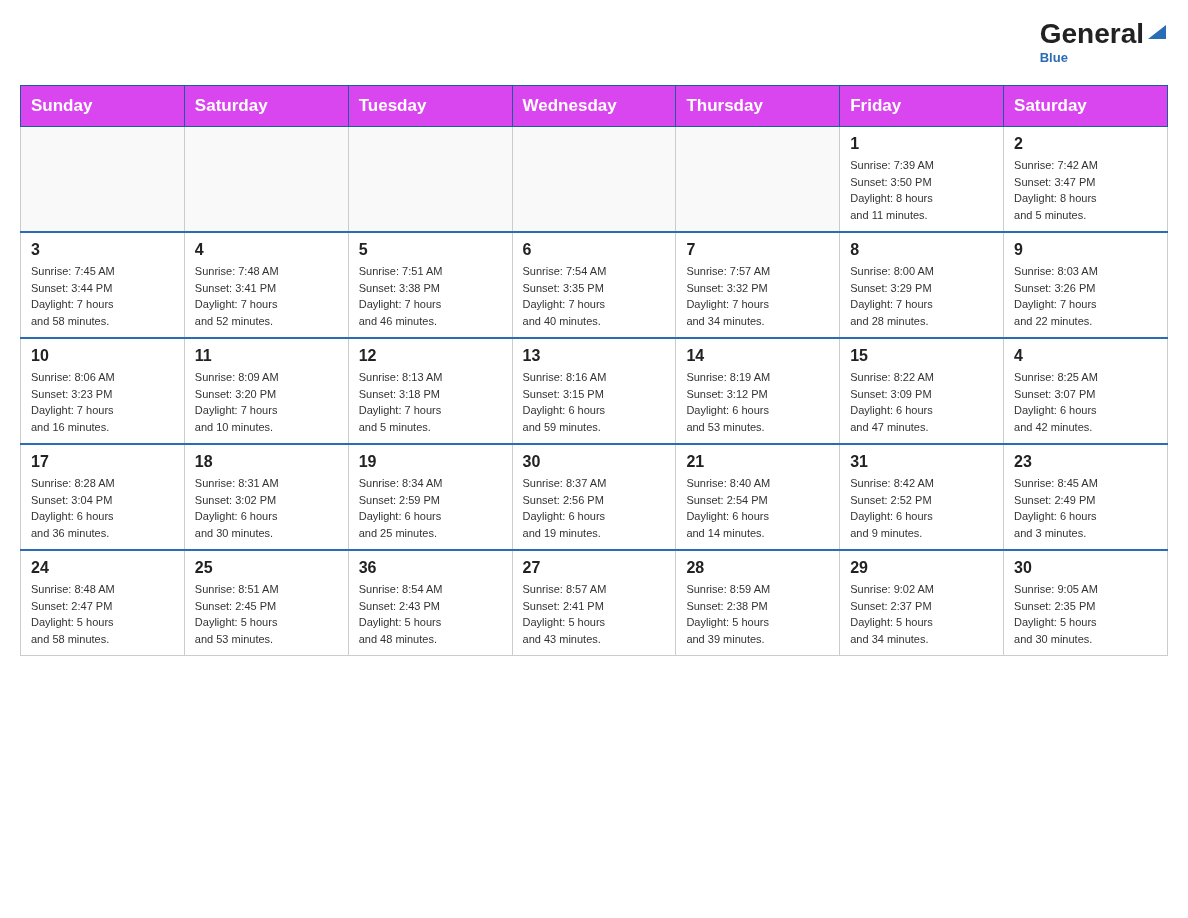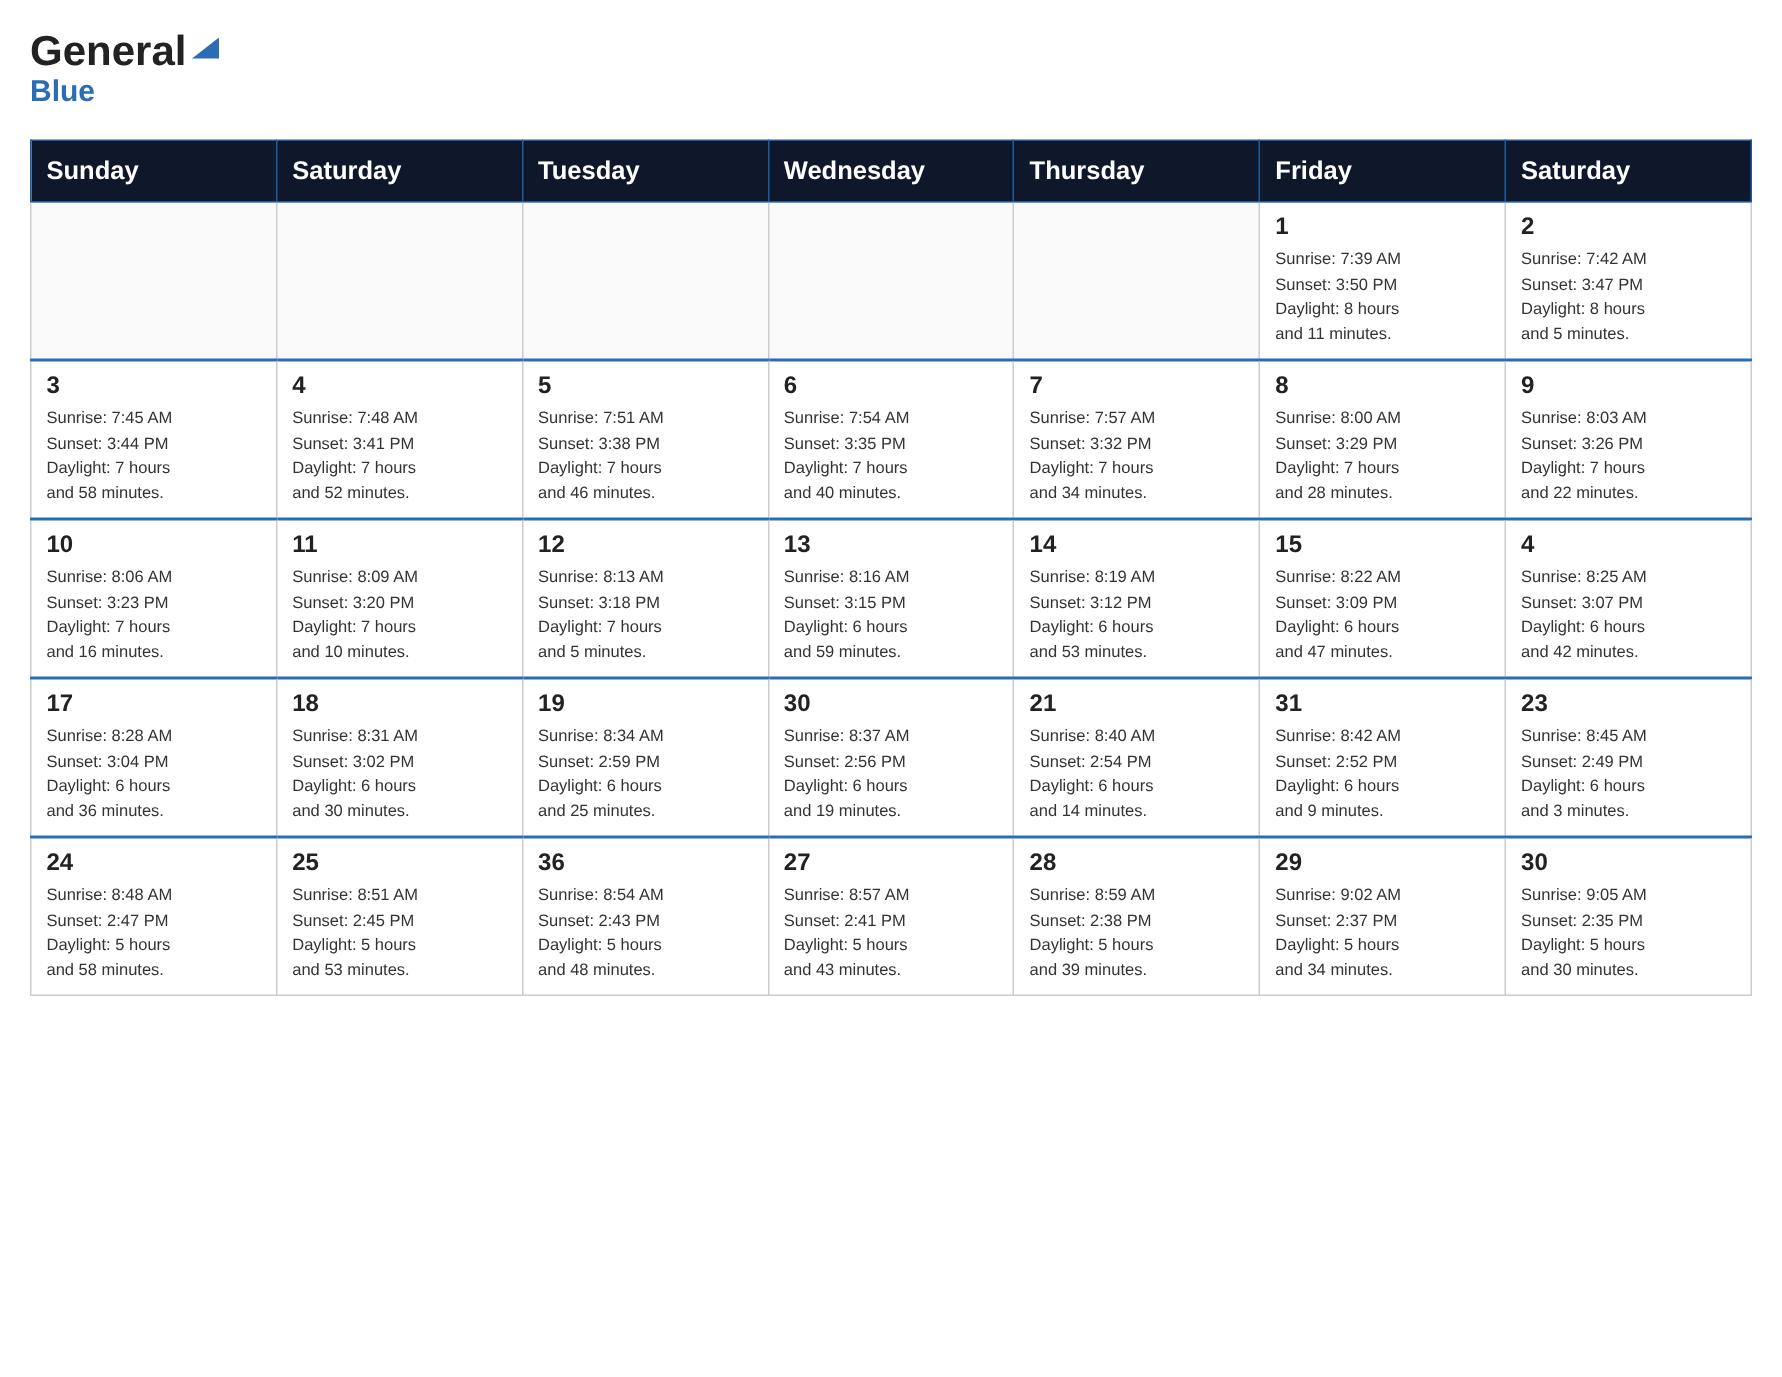--- a/index.html
+++ b/index.html
@@ -5,38 +5,38 @@
     * { box-sizing: border-box; margin: 0; padding: 0; }
     body {
       font-family: Arial, sans-serif;
       background: #fff;
       padding: 20px;
       width: 1188px;
       min-height: 918px;
     }
     .header-area {
       display: flex;
-      justify-content: flex-start;
+      justify-content: flex-end;
       align-items: flex-start;
       margin-bottom: 20px;
     }
     .logo {
       display: flex;
       flex-direction: column;
       align-items: flex-start;
     }
     .logo-text {
       font-size: 28px;
       font-weight: bold;
       color: #222;
       line-height: 1;
     }
     .logo-line {
       color: #2a6db5;
-      font-size: 20px;
+      font-size: 13px;
       font-weight: bold;
       margin-top: 2px;
     }
     .title-area {
       text-align: right;
     }
     .main-title {
       font-size: 52px;
       font-weight: bold;
       color: #222;
@@ -46,21 +46,21 @@
       font-size: 22px;
       color: #444;
       margin-top: 4px;
     }
     .calendar {
       width: 100%;
       border-collapse: collapse;
       border: 1px solid #ccc;
     }
     .calendar th {
-      background-color: #0f172a;
+      background-color: #d946ef;
       color: #fff;
       font-size: 17px;
       font-weight: bold;
       padding: 10px 10px;
       text-align: left;
       border: 1px solid #1e5a9e;
     }
     .calendar td {
       vertical-align: top;
       padding: 8px 10px;

